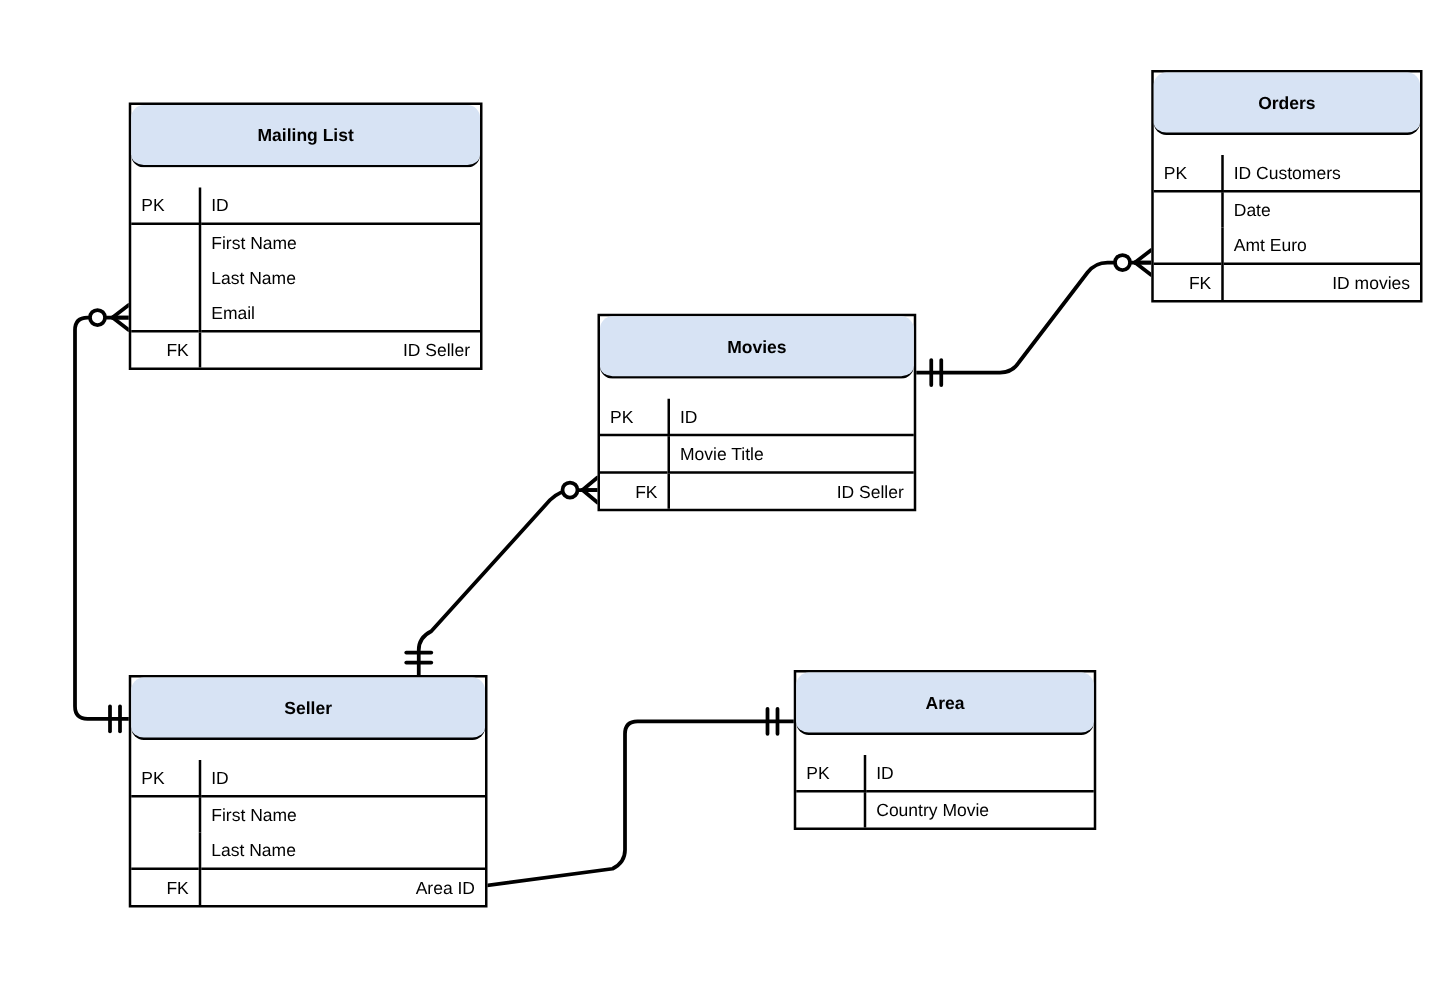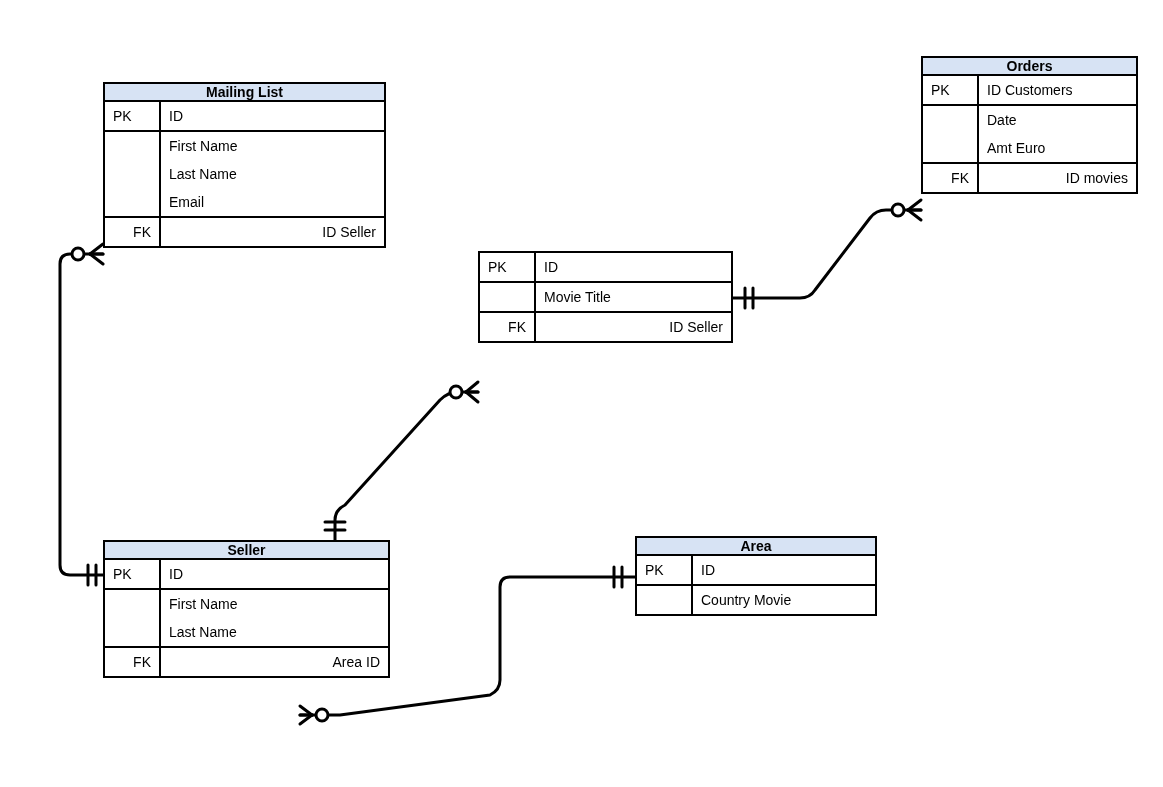--- a/index.html
+++ b/index.html
@@ -26,25 +26,27 @@
     position: absolute;
     border: 2px solid #000;
     background: #fff;
     box-sizing: border-box;
   }
   .entity .title {
     background: #d7e3f4;
     border-bottom: 2px solid #000;
     text-align: center;
     font-weight: bold;
-    padding: 0 4px;
+    padding: 16px 4px;
+    border-radius: 10px;
   }
   .entity table {
     border-collapse: collapse;
     width: 100%;
+    margin-top: 16px;
   }
   .entity td {
     padding: 6px 8px;
     vertical-align: middle;
   }
   .entity td.key {
     width: 38px;
     border-right: 2px solid #000;
     text-align: left;
   }
@@ -159,20 +161,21 @@
       </tr>
       <tr class="sep">
         <td class="key">FK</td>
         <td>ID movies</td>
       </tr>
     </tbody>
       </table>
   </div>
 
   <div class="entity" style="left:478px; top:251px; width:255px;">
+    <div class="title">Movies</div>
     <table>
       <tbody>
           <tr class="pk-row">
         <td class="key">PK</td>
         <td>ID</td>
       </tr>
       <tr>
         <td class="key"></td>
         <td>Movie  Title</td>
       </tr>

